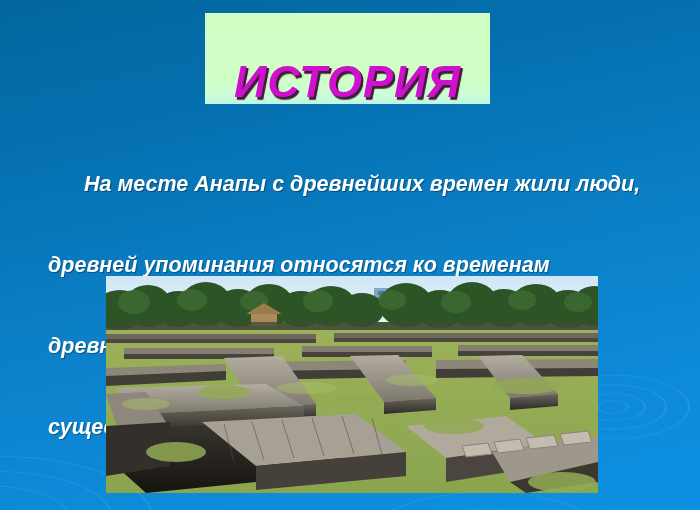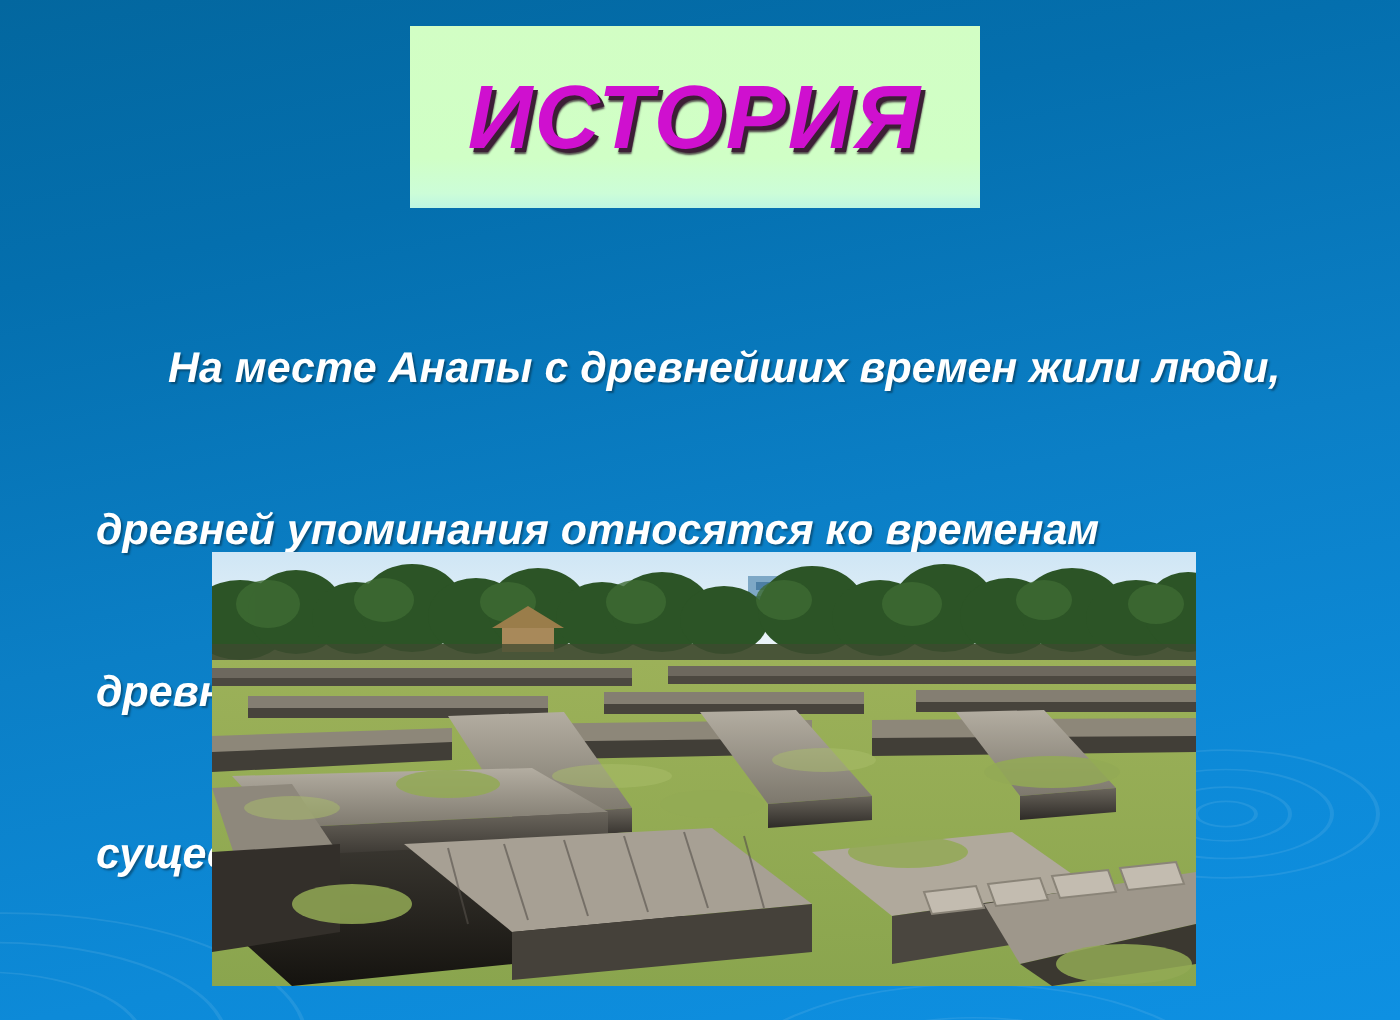--- a/index.html
+++ b/index.html
@@ -44,21 +44,21 @@
   
   #title-box {
     position: absolute;
     left: 205px;
     top: 13px;
     width: 285px;
     height: 91px;
     background: linear-gradient(180deg, #d2fec4 0%, #d0ffc6 72%, #ccfdd8 92%, #bdf6e2 100%);
     box-sizing: border-box;
     display: flex;
-    align-items: center;
+    align-items: flex-end;
     justify-content: center;
   }
   #title-text {
     font-family: "Liberation Sans", sans-serif;
     font-style: italic;
     font-weight: bold;
     font-size: 45px;
     letter-spacing: 1px;
     color: #cf10cf;
     text-shadow:

